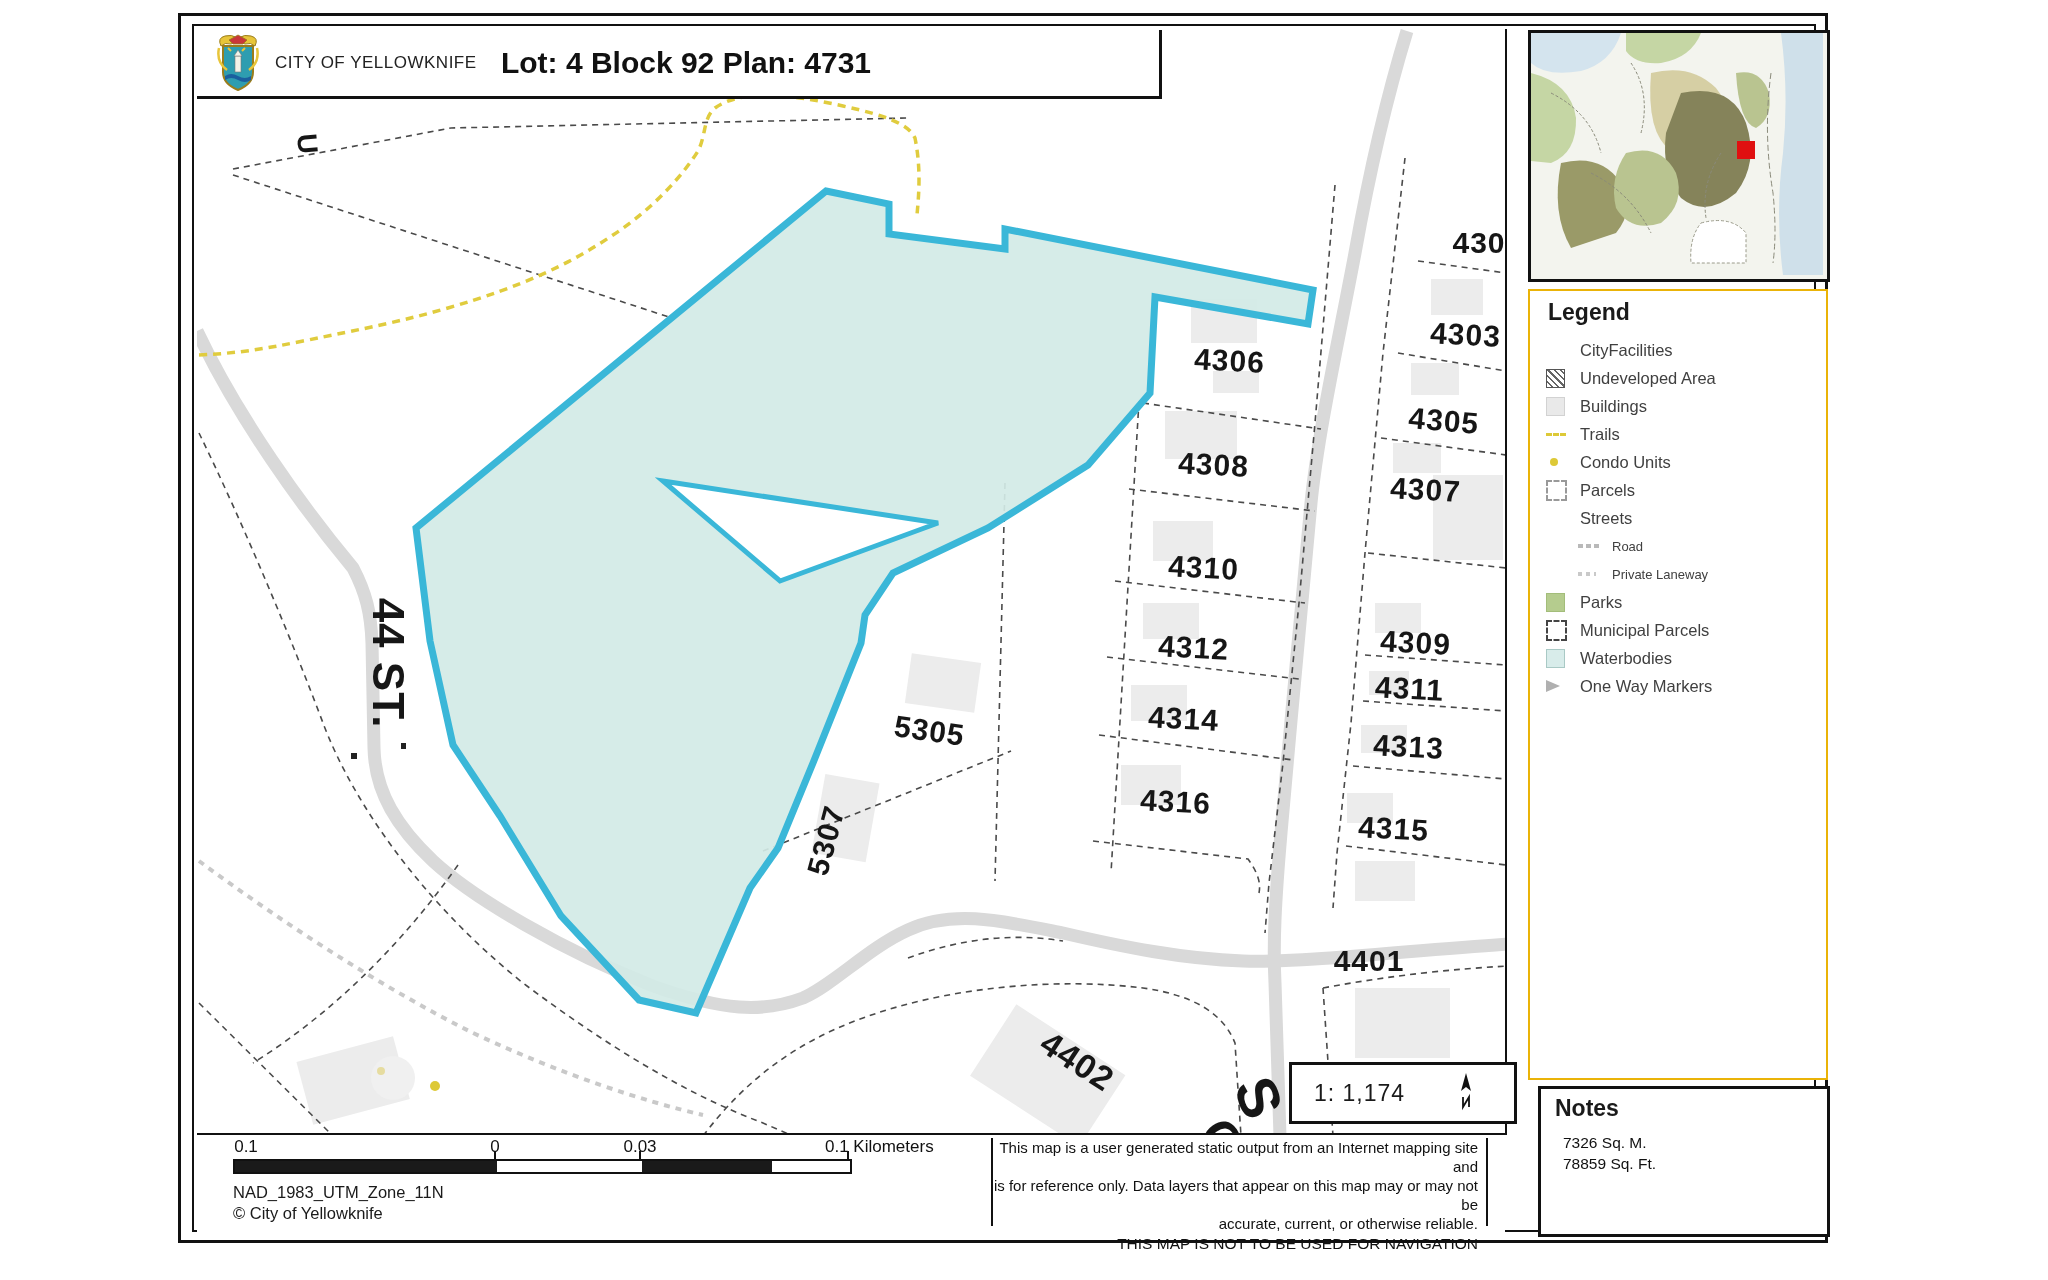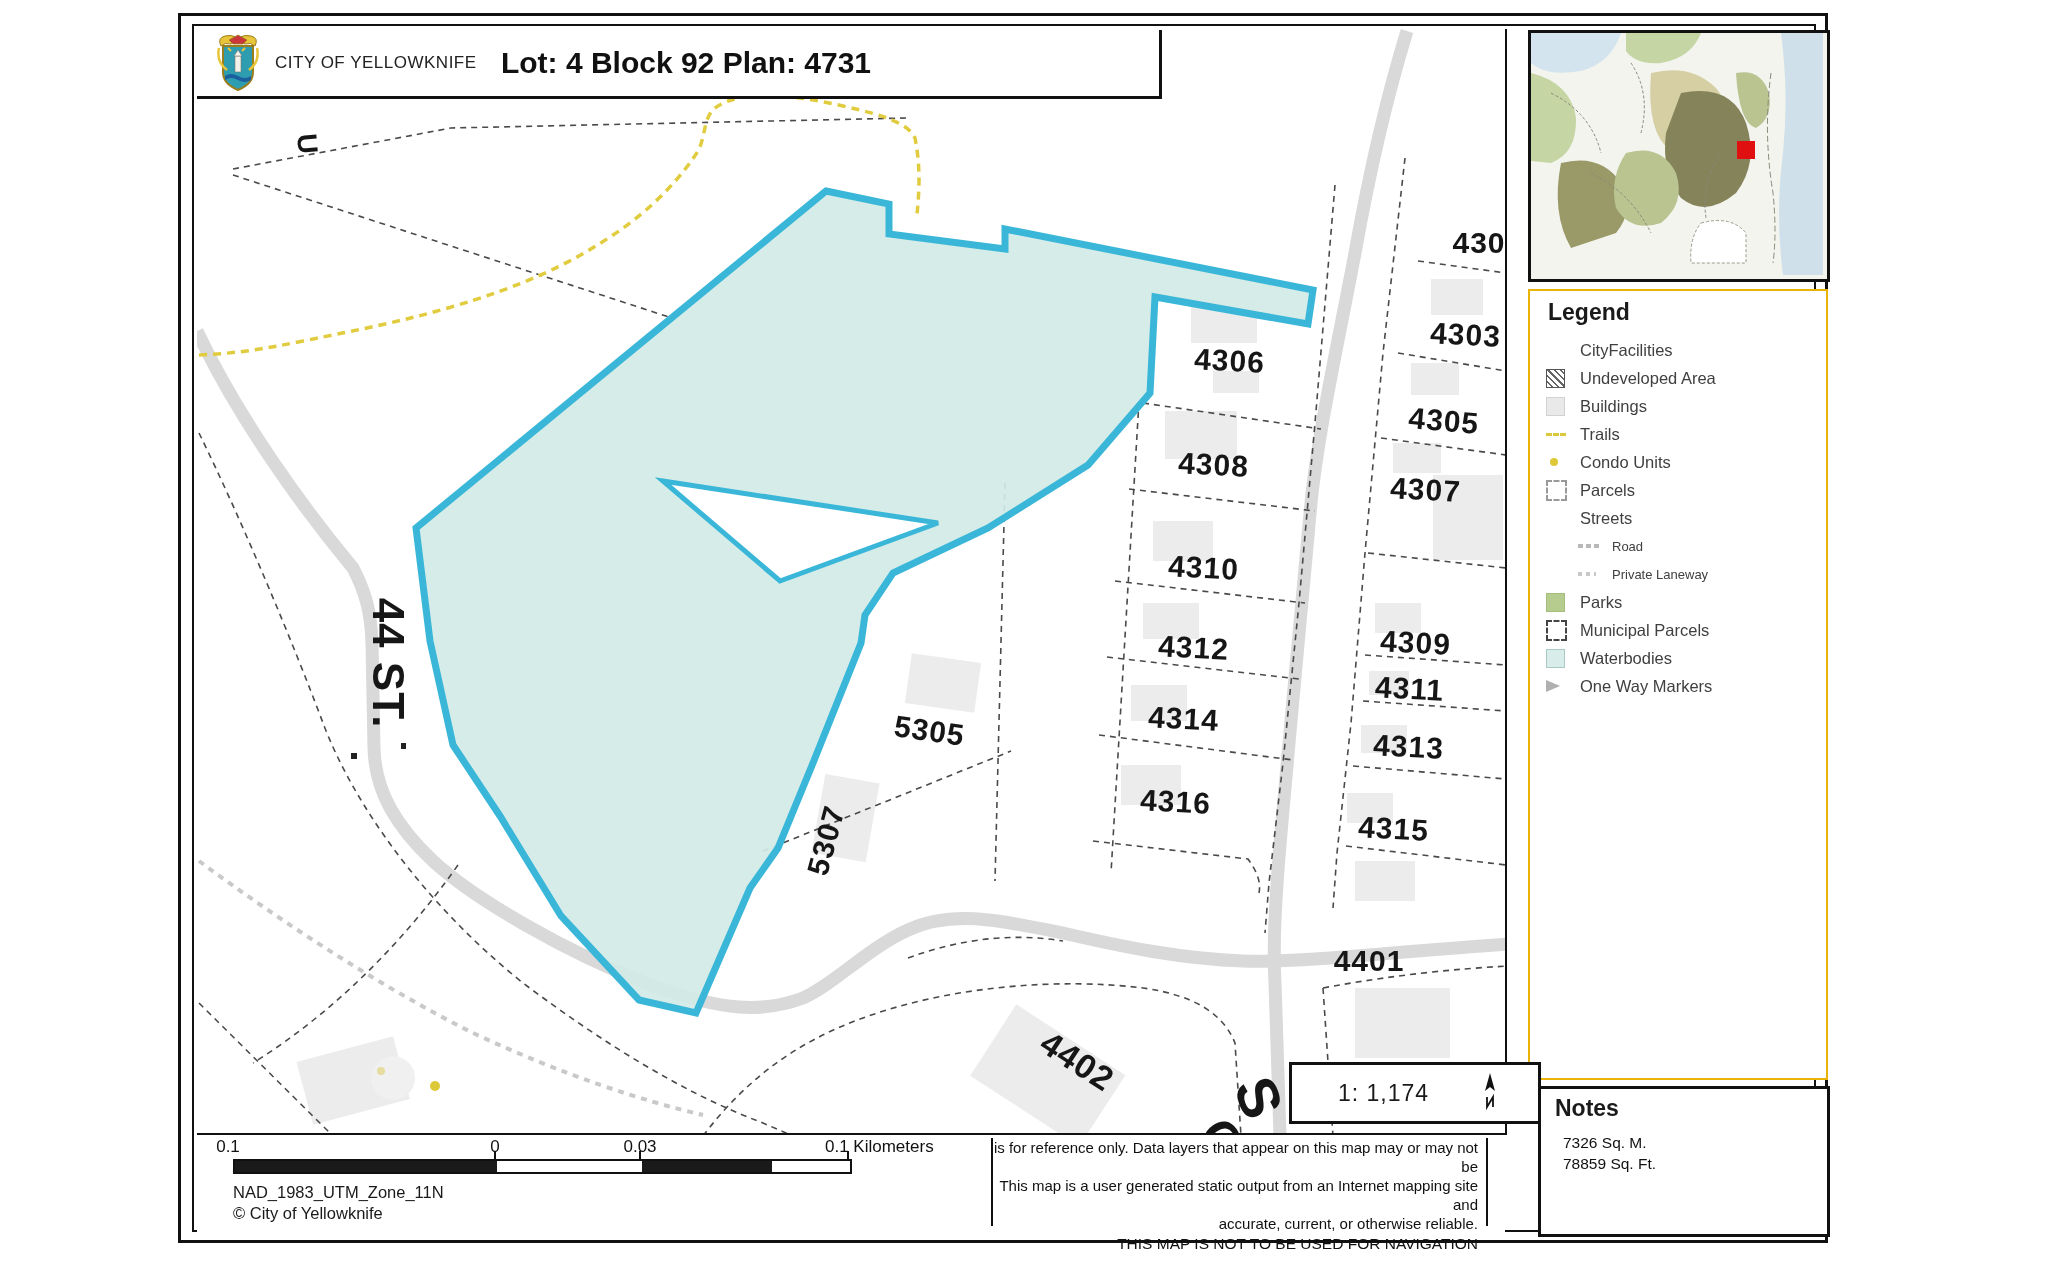--- a/index.html
+++ b/index.html
@@ -46,21 +46,21 @@
   .ic-parks{width:17px;height:17px;background:#b5cc8e;border:1px solid #a3bd7a;}
   .ic-munic{width:17px;height:17px;background:#fff;border:2px dashed #444;}
   .ic-water{width:17px;height:17px;background:#d8ecea;border:1px solid #a9c9c5;}
   .ic-oneway{width:0;height:0;border-left:14px solid #b0b0b0;border-top:6px solid transparent;border-bottom:6px solid transparent;}
 
   #notes-box{position:absolute;left:1344px;top:1060px;width:286px;height:145px;border:3px solid #111;background:#fff;}
   #notes-title{font-size:23px;font-weight:bold;margin:6px 0 10px 14px;}
   .notes-line{font-size:15.5px;margin-left:22px;line-height:21px;color:#111;}
 
   
-  #ratio-box{position:absolute;left:1095px;top:1036px;width:222px;height:56px;border:3px solid #111;background:#fff;display:flex;align-items:center;padding-left:24px;}
+  #ratio-box{position:absolute;left:1095px;top:1036px;width:222px;height:56px;border:3px solid #111;background:#fff;display:flex;align-items:center;}
   #ratio-text{font-size:23px;margin-left:22px;letter-spacing:1px;}
   #north-arrow{position:absolute;right:40px;top:8px;}
 
   
   #bottom-strip{position:absolute;left:3px;top:1109px;width:1308px;height:105px;background:#fff;}
   .bar-label{position:absolute;top:2px;font-size:17px;color:#111;transform:translateX(-50%);}
   #bar-label-km{transform:none;}
   #scalebar{position:absolute;left:36px;top:24px;width:615px;height:11px;border:2px solid #111;display:flex;}
   .seg{height:100%;}
   .tick{position:absolute;top:16px;width:2px;height:9px;background:#111;}
@@ -327,38 +327,38 @@
 
       <div id="ratio-box">
         <span id="ratio-text">1: 1,174</span>
         <svg id="north-arrow" width="16" height="38" viewBox="0 0 16 38">
           <path d="M8 0 L13 18 L8 14 L3 18 Z" fill="#111"></path>
           <path d="M5 24 l0 10 l6 -10 l0 10" stroke="#111" stroke-width="1.8" fill="none"></path>
         </svg>
       </div>
 
       <div id="bottom-strip">
-        <span class="bar-label" style="left:31px">0.1</span>
+        <span class="bar-label" style="left:49px">0.1</span>
         <span class="bar-label" style="left:298px">0</span>
         <span class="bar-label" style="left:443px">0.03</span>
         <span class="bar-label" id="bar-label-km" style="left:628px">0.1 Kilometers</span>
         <div id="scalebar">
           <div class="seg" style="width:262px;background:#1a1a1a"></div>
           <div class="seg" style="width:145px;background:#fff"></div>
           <div class="seg" style="width:130px;background:#1a1a1a"></div>
           <div class="seg" style="width:78px;background:#fff"></div>
         </div>
         <div class="tick" style="left:297px"></div>
         <div class="tick" style="left:442px"></div>
         <div class="tick" style="left:650px"></div>
         <div id="projection">NAD_1983_UTM_Zone_11N</div>
         <div id="copyright">© City of Yellowknife</div>
         <div id="disclaimer-box">
+          <div class="disc-line">This map is a user generated static output from an Internet mapping site and</div>
           <div class="disc-line">is for reference only. Data layers that appear on this map may or may not be</div>
-          <div class="disc-line">This map is a user generated static output from an Internet mapping site and</div>
           <div class="disc-line">accurate, current, or otherwise reliable.</div>
           <div class="disc-line caps">THIS MAP IS NOT TO BE USED FOR NAVIGATION</div>
         </div>
       </div>
 
     </div>
   </div>
 </div>
 
 </body></html>

